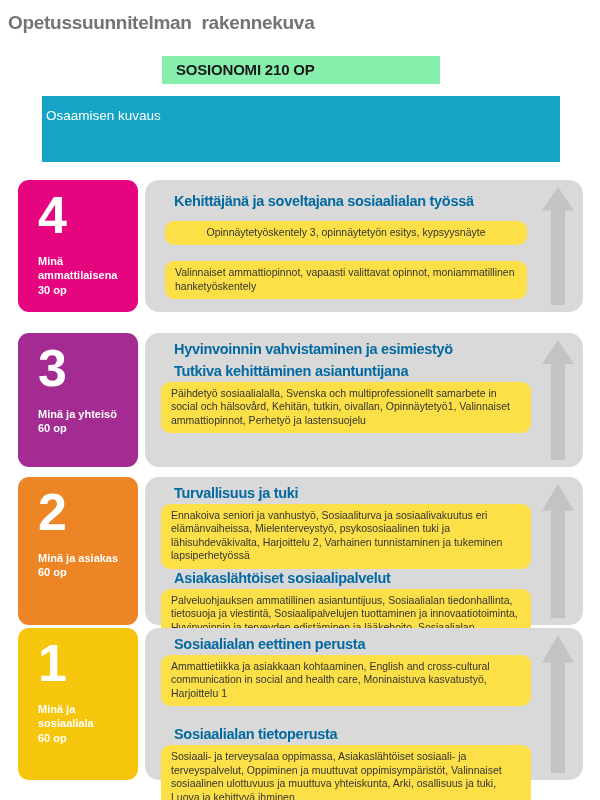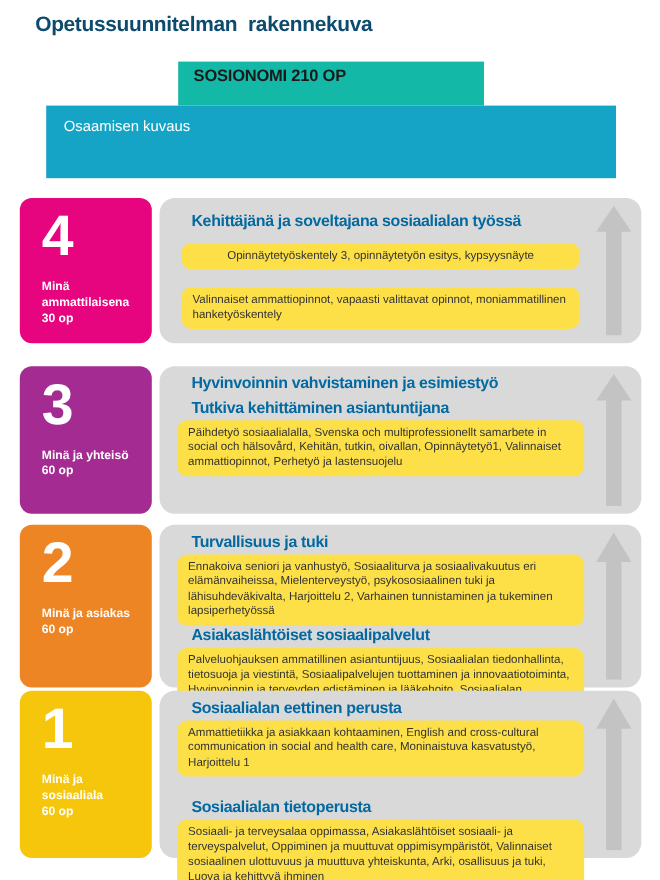--- a/index.html
+++ b/index.html
@@ -2,35 +2,35 @@
 <html><head>
 <meta charset="utf-8">
 <style>
   html,body{margin:0;padding:0;}
   body{
     width:600px;height:800px;position:relative;background:#ffffff;
     font-family:"Liberation Sans","DejaVu Sans",sans-serif;
     overflow:hidden;
   }
   .title{
-    position:absolute;left:32px;top:12px;margin:0;
-    font-size:19px;font-weight:bold;color:#0c4a6e;
+    position:absolute;left:8px;top:12px;margin:0;
+    font-size:19px;font-weight:bold;color:#737373;
     letter-spacing:-0.3px;white-space:pre-wrap;
   }
   .program-box{
-    position:absolute;left:162px;top:56px;width:278px;height:40px;
-    background:#14b8a6;
+    position:absolute;left:162px;top:56px;width:278px;height:28px;
+    background:#86efac;
   }
   .program-box span{
     display:block;line-height:28px;padding-left:14px;
     font-size:15px;font-weight:bold;color:#1a1a1a;letter-spacing:-0.2px;
   }
   .banner{
     position:absolute;left:42px;top:96px;width:518px;height:66px;
-    background:#16a4c6;box-sizing:border-box;padding:10px 16px;
+    background:#16a4c6;box-sizing:border-box;padding:10px 4px;
   }
   .banner span{color:#ffffff;font-size:13.5px;}
 
   .level-block{
     position:absolute;left:18px;width:120px;border-radius:11px;color:#ffffff;
   }
   .level-number{font-size:52px;font-weight:bold;line-height:1;margin:9px 0 0 20px;}
   .level-label{margin:13px 16px 0 20px;font-size:11px;font-weight:bold;line-height:1.3;}
   .level-credits{margin:0 16px 0 20px;font-size:11px;font-weight:bold;line-height:1.3;}
 

